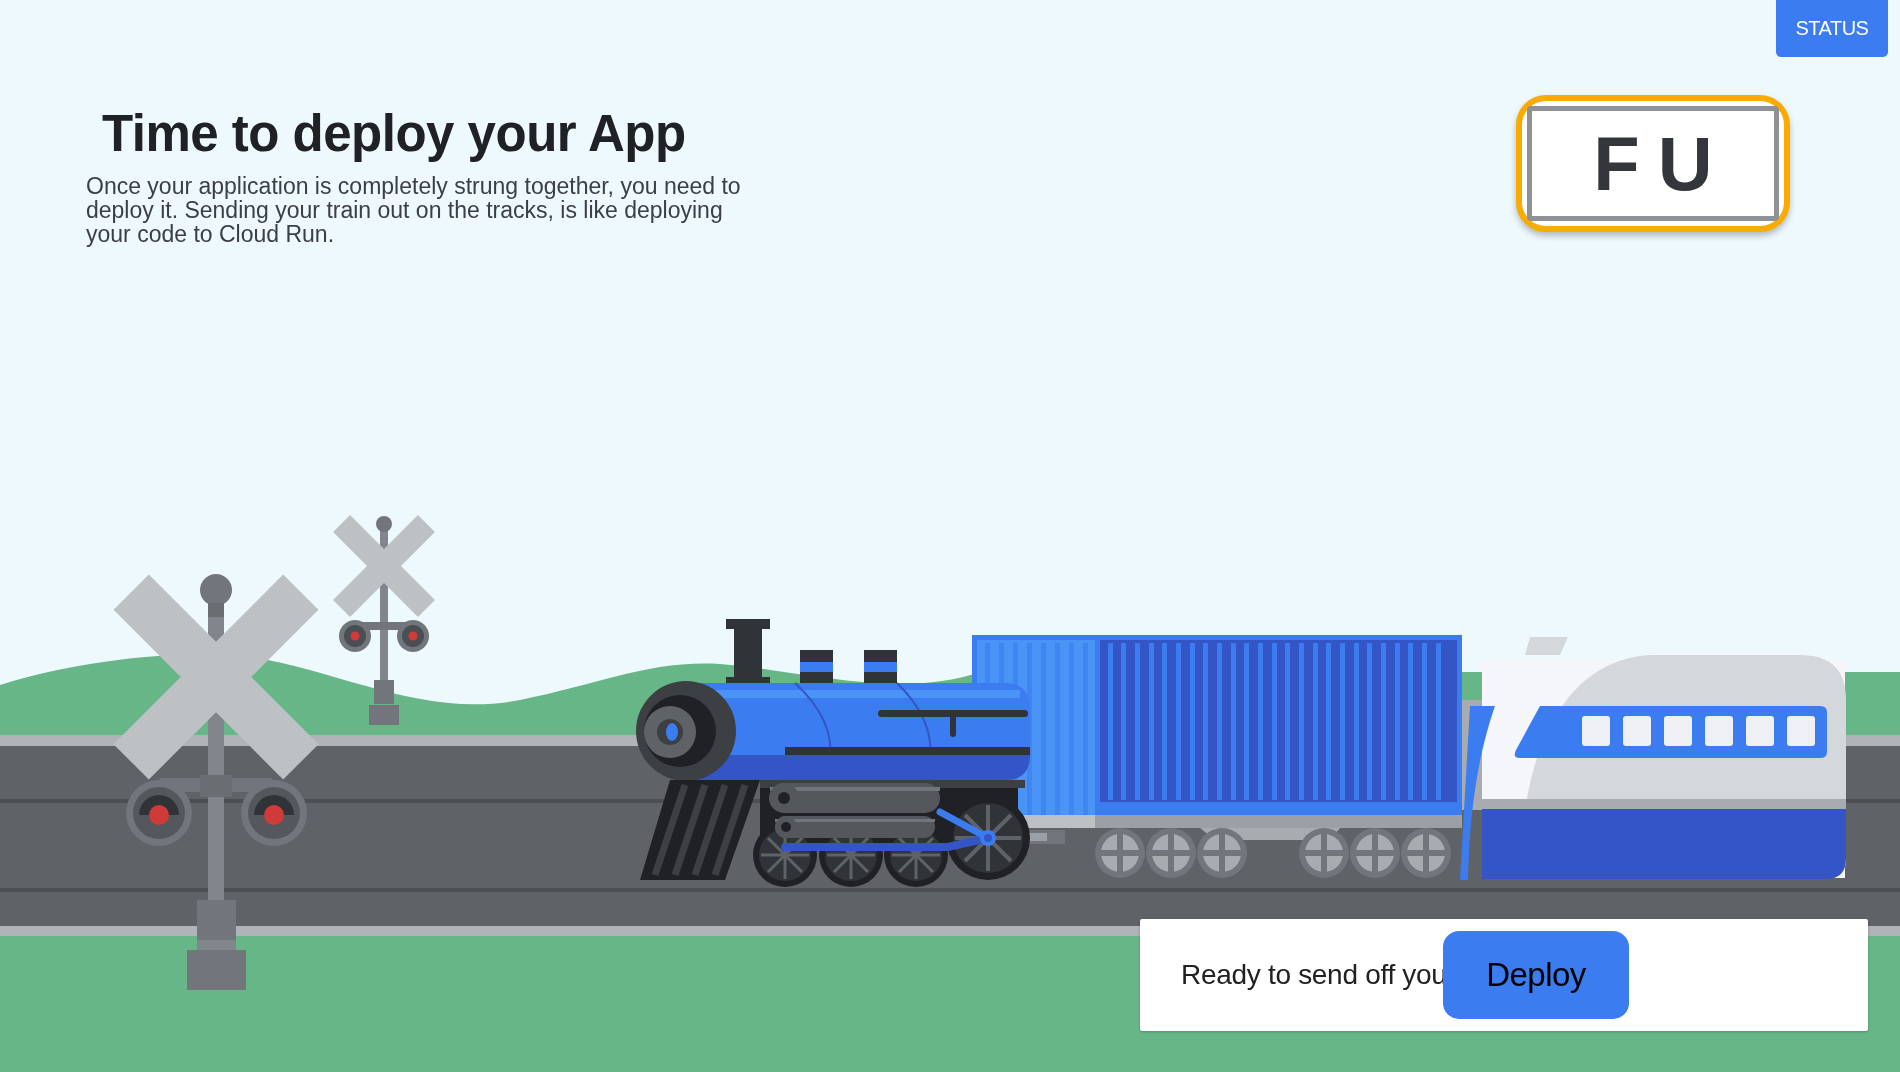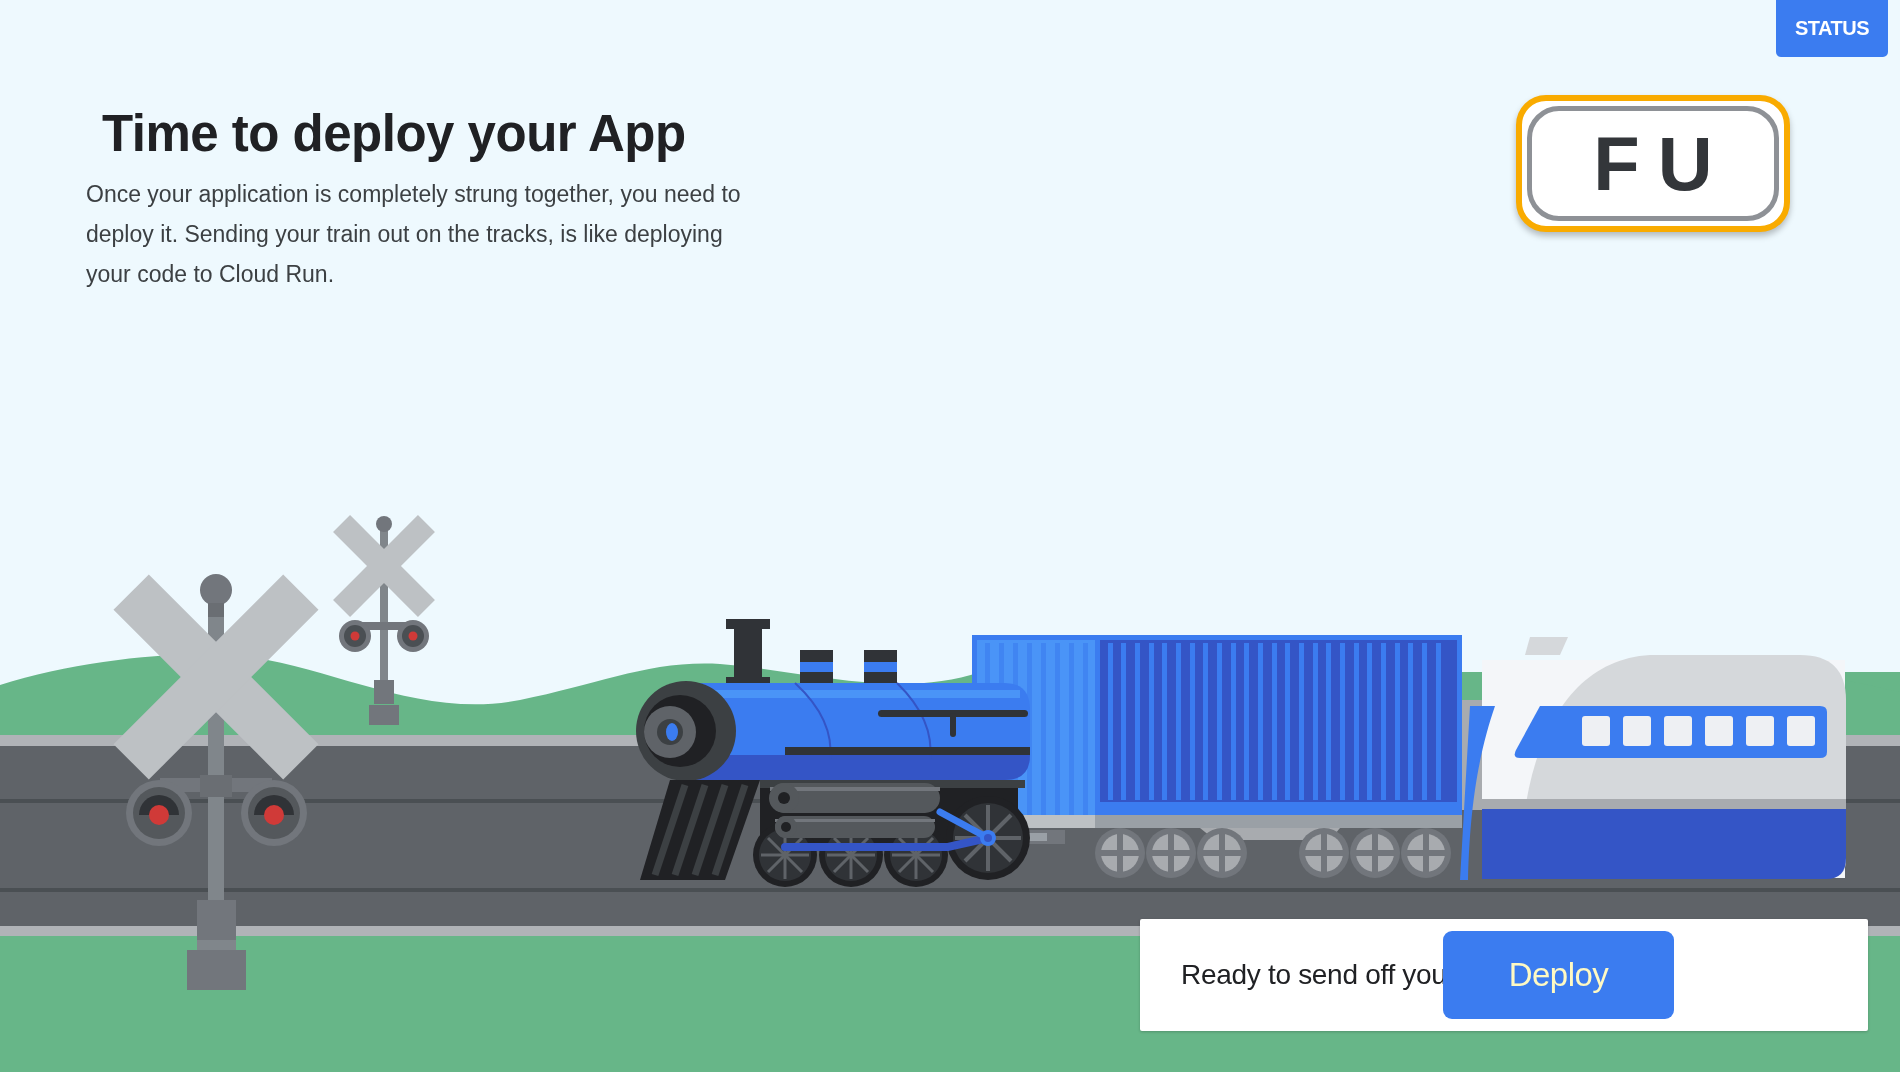--- a/index.html
+++ b/index.html
@@ -4,54 +4,54 @@
 <style>
   html, body { margin:0; padding:0; }
   body {
     width:1900px; height:1072px; overflow:hidden; position:relative;
     background:#EEF9FE;
     font-family:"Liberation Sans", "DejaVu Sans", sans-serif;
   }
   .status-btn {
     position:absolute; left:1776px; top:0; width:112px; height:57px;
     background:#3B7CF0; color:#fff; border:none; border-radius:0 0 5px 5px;
-    font-family:"Liberation Sans", sans-serif; font-weight:bold; font-size:20px;
+    font-family:"Liberation Sans", sans-serif; font-weight:normal; font-size:20px;
     letter-spacing:-0.5px; cursor:pointer; display:flex; align-items:center; justify-content:center;
   }
   .title {
     position:absolute; left:86px; top:88px; margin:16px;
     font-size:51px; font-weight:bold; color:#202124; letter-spacing:-0.5px;
   }
   .desc {
     position:absolute; left:86px; top:174px; width:680px; margin:0;
-    font-size:23px; line-height:40px; color:#3C4043;
+    font-size:23px; line-height:24px; color:#3C4043;
   }
   .plate {
     position:absolute; left:1516px; top:95px; width:274px; height:137px;
     border:6px solid #F9AB00; border-radius:30px; background:#fff; box-sizing:border-box;
     box-shadow:0 4px 6px rgba(0,0,0,0.25);
   }
   .plate-inner {
     position:absolute; left:5px; top:5px; right:5px; bottom:5px;
-    border:5px solid #8E9196; border-radius:32px;
+    border:5px solid #8E9196; border-radius:4px;
     display:flex; align-items:center; justify-content:center;
     font-size:76px; font-weight:bold; color:#33363A; letter-spacing:18px; padding-left:18px;
   }
   .scene { position:absolute; left:0; top:0; }
   .prompt-card {
     position:absolute; left:1140px; top:919px; width:728px; height:112px;
     background:#fff; border-radius:2px; box-shadow:0 1px 3px rgba(0,0,0,0.2);
   }
   .prompt-text {
     position:absolute; left:41px; top:0; height:112px; display:flex; align-items:center;
     font-size:28px; color:#202124; letter-spacing:-0.3px;
   }
   .deploy-btn {
-    position:absolute; left:303px; top:12px; width:231px; height:88px;
-    background:#3B7CF0; color:#fef9c3; border:none; border-radius:9px;
+    position:absolute; left:303px; top:12px; width:186px; height:88px;
+    background:#3B7CF0; color:#000000; border:none; border-radius:16px;
     font-family:"Liberation Sans", sans-serif; font-size:33px; cursor:pointer;
     letter-spacing:-0.5px;
   }
 </style>
 </head>
 <body>
 
 <svg class="scene" width="1900" height="1072" viewBox="0 0 1900 1072">
 
   <path d="M0,685 C80,660 180,650 240,656 C330,665 420,720 520,700 C600,684 650,660 720,664 C800,670 900,700 980,672 L1900,672 L1900,740 L0,740 Z" fill="#67B688"></path>

